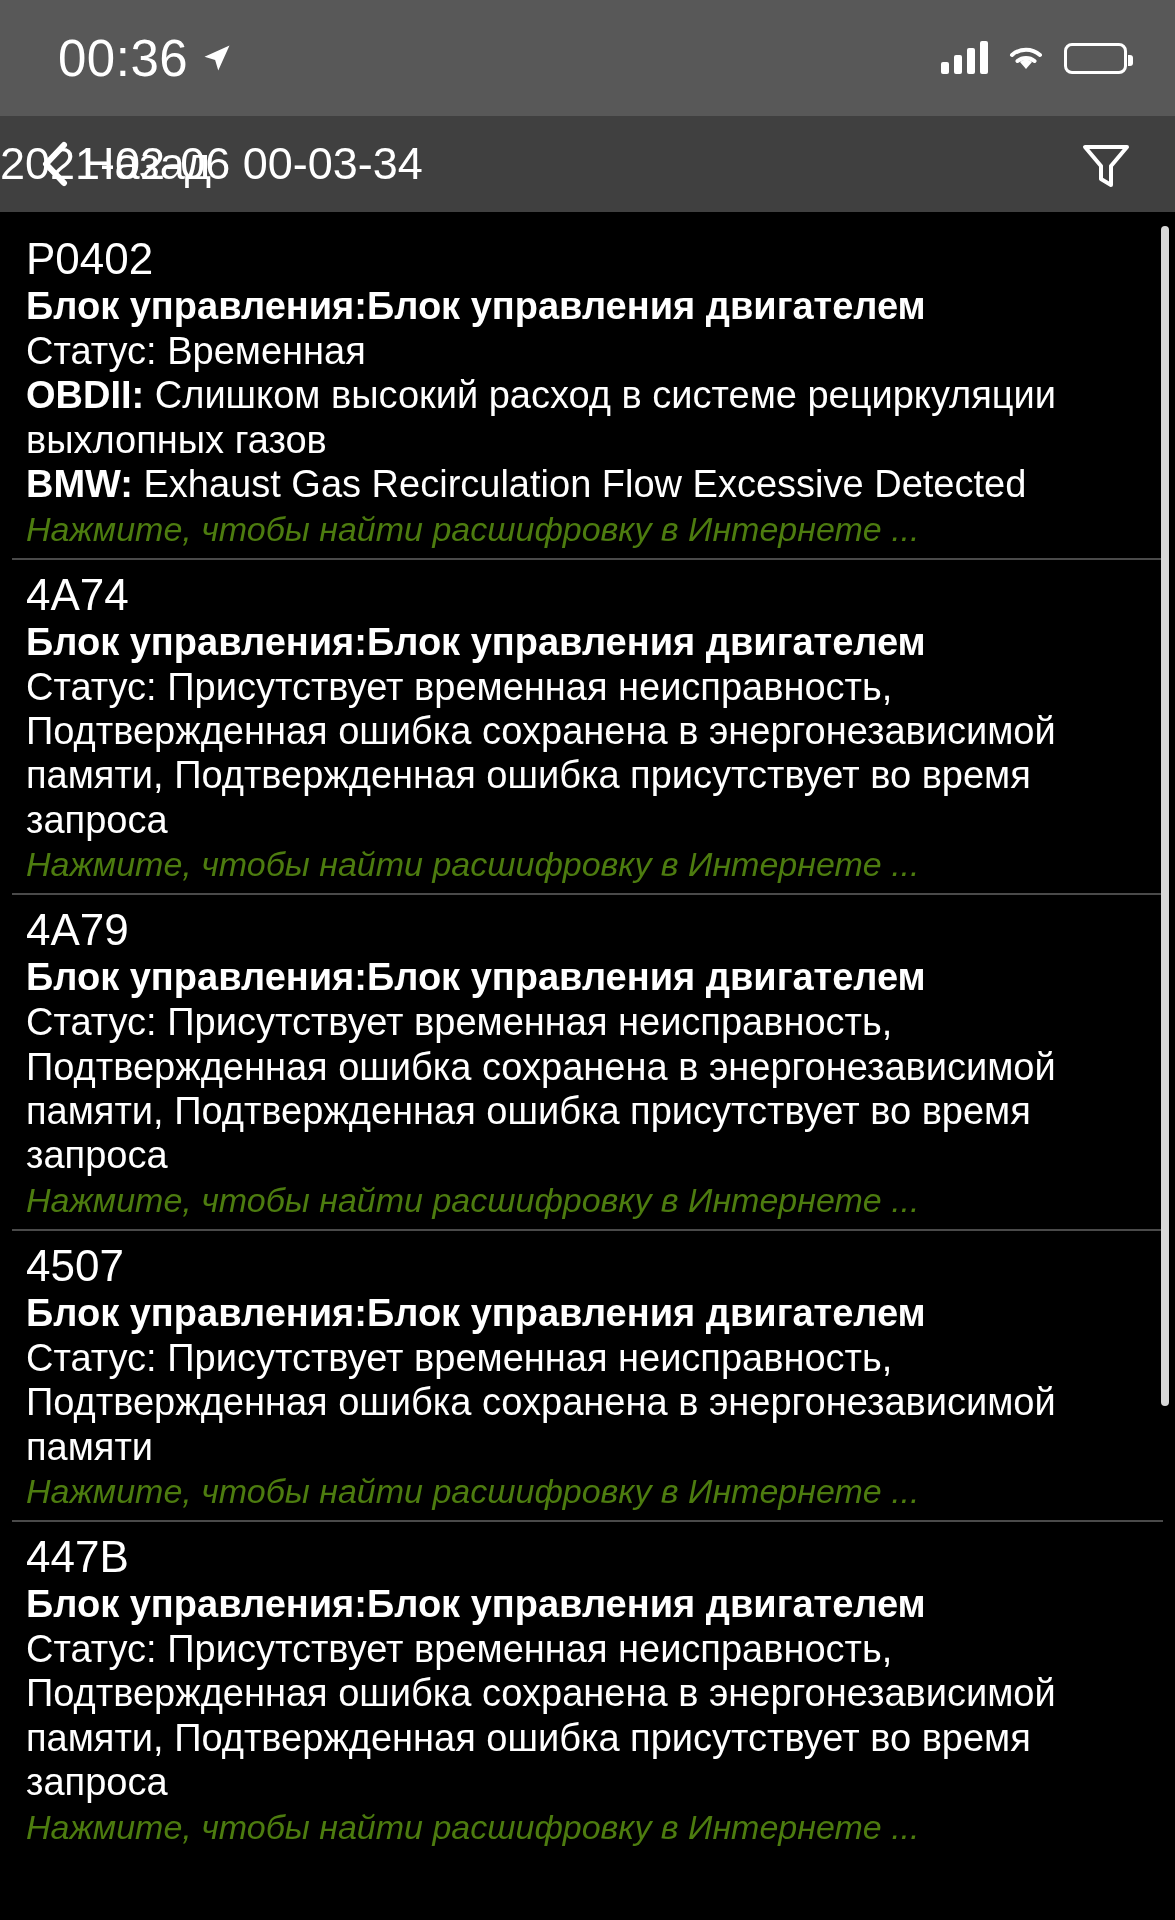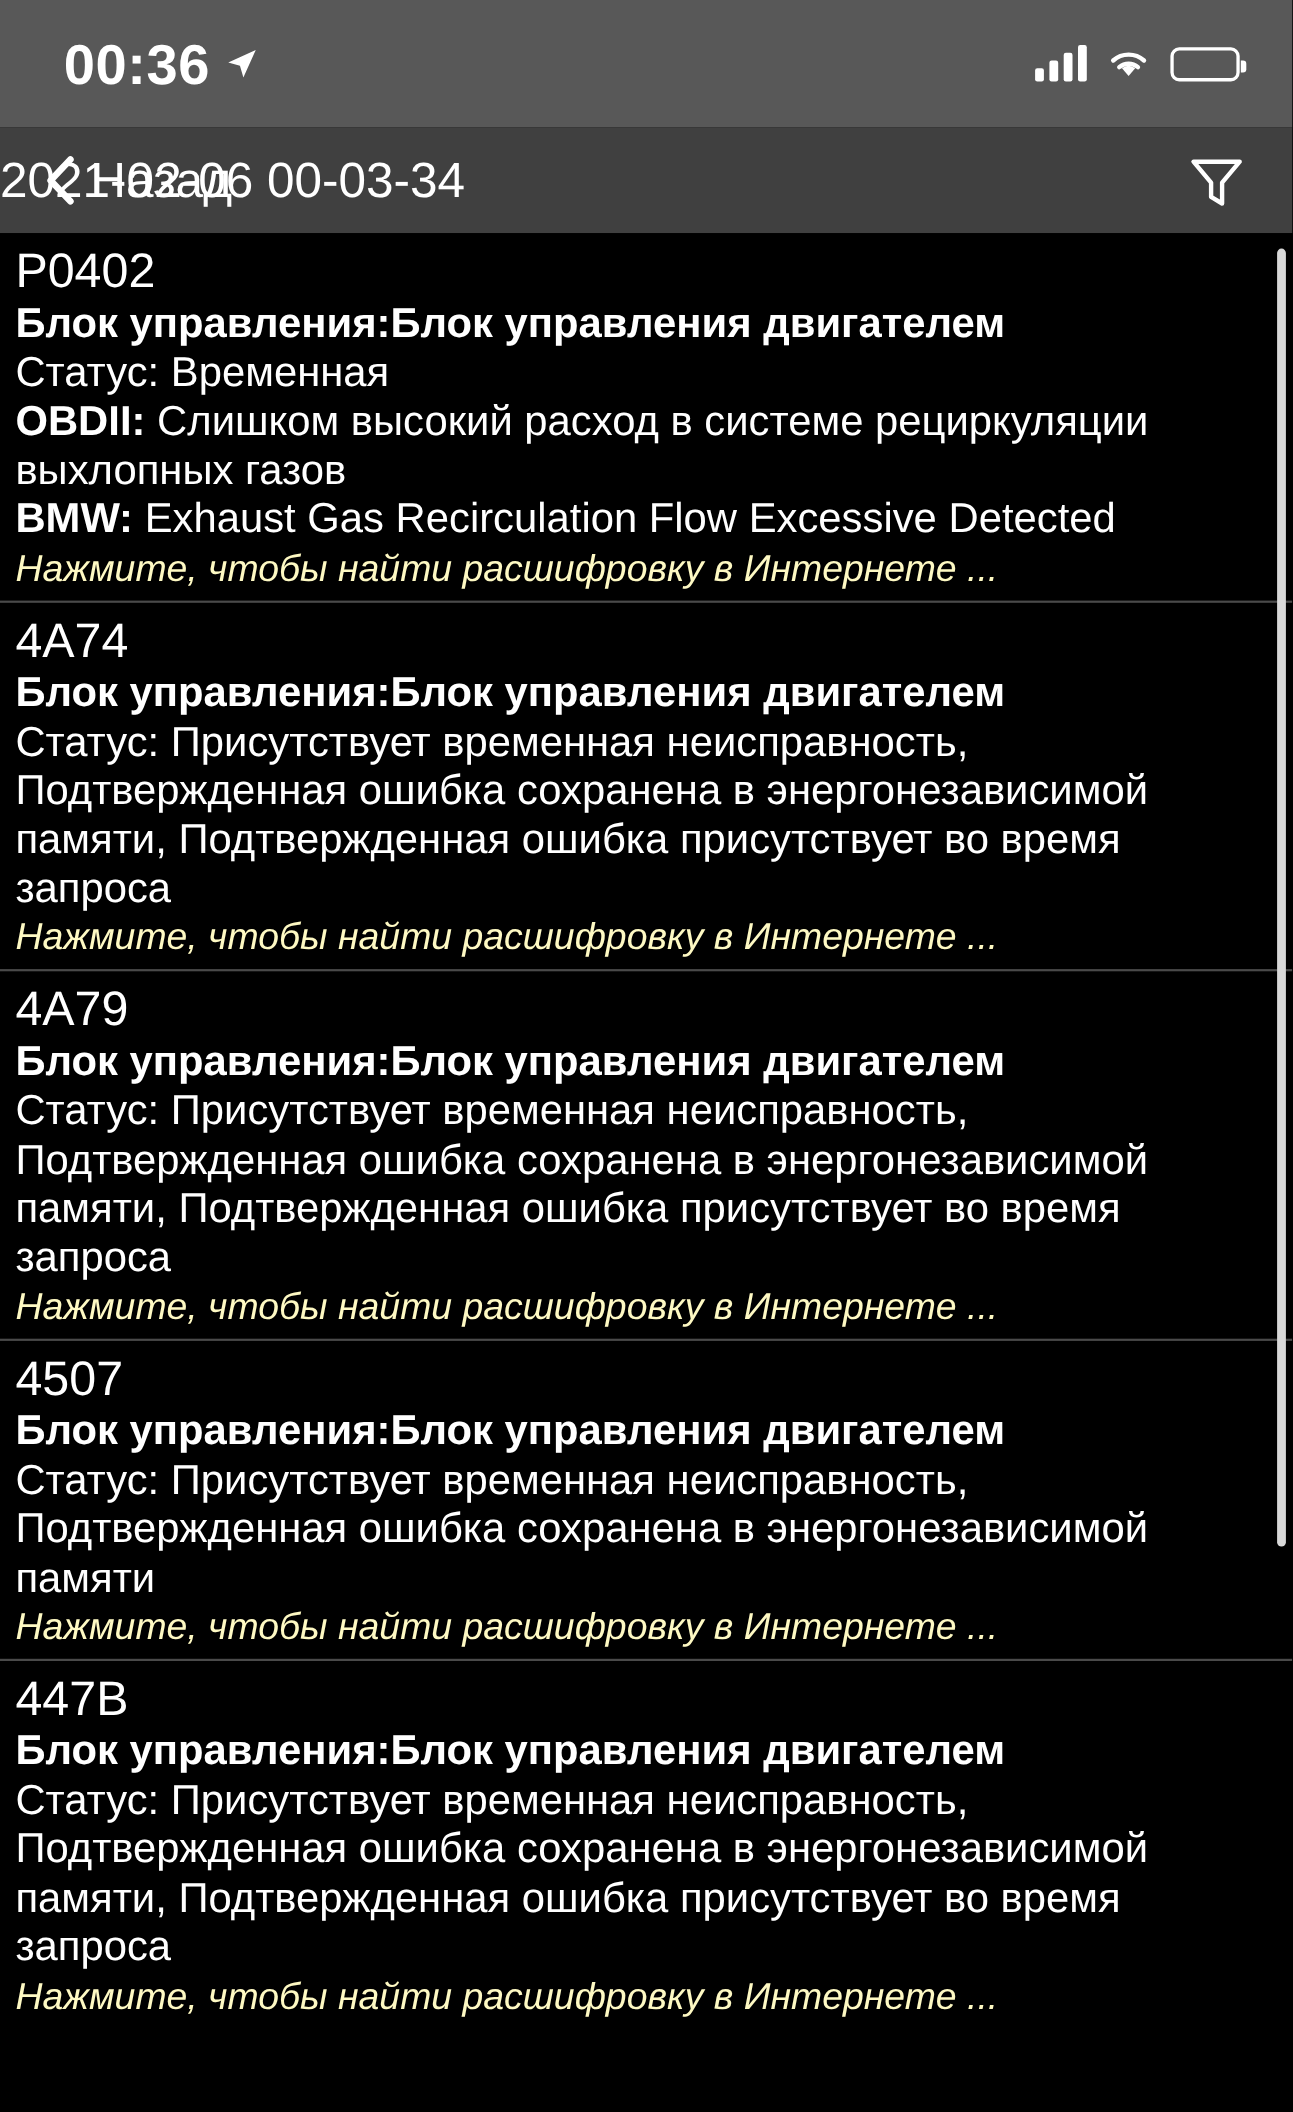--- a/index.html
+++ b/index.html
@@ -26,21 +26,21 @@
     padding: 0 48px 0 58px;
     box-sizing: border-box;
   }
   .status-left {
     display: flex;
     align-items: center;
     gap: 14px;
   }
   .status-time {
     font-size: 51px;
-    font-weight: 700;
+    font-weight: 400;
     letter-spacing: 0.5px;
     color: #ffffff;
   }
   .location-arrow {
     width: 30px;
     height: 30px;
     display: inline-block;
   }
   .status-right {
     display: flex;
@@ -136,21 +136,21 @@
   .filter-icon { width: 58px; height: 58px; }
 
   
   .content {
     position: relative;
     height: calc(1920px - 116px - 96px);
     overflow: hidden;
     background: #000;
   }
   .list {
-    padding: 0;
+    padding: 12px;
   }
   .fault-item {
     padding: 10px 14px 8px 14px;
     border-bottom: 2px solid #4a4a4a;
     box-sizing: border-box;
   }
   .fault-item:last-child { border-bottom: none; }
   .fault-code {
     font-size: 44px;
     font-weight: 400;
@@ -173,21 +173,21 @@
   .fault-status .val { }
   .fault-desc {
     font-size: 38px;
     color: #ffffff;
     line-height: 1.17;
   }
   .fault-desc .lbl { font-weight: bold; }
   .fault-hint {
     font-size: 34px;
     font-style: italic;
-    color: #fef9c3;
+    color: #4d7c0f;
     line-height: 1.2;
     margin-top: 2px;
   }
 
   
   .scroll-indicator {
     position: absolute;
     top: 14px;
     right: 6px;
     width: 8px;

